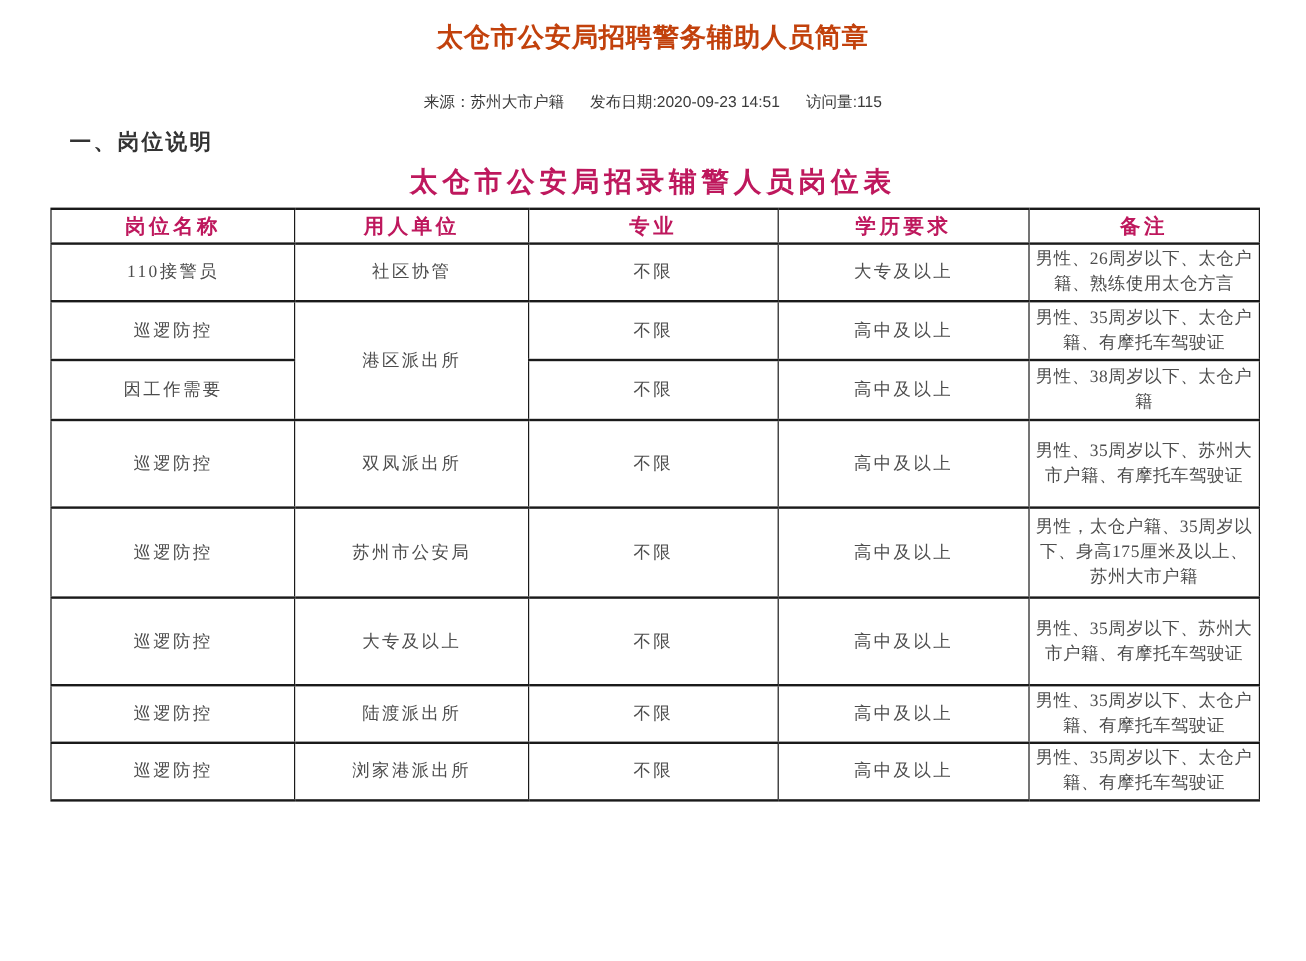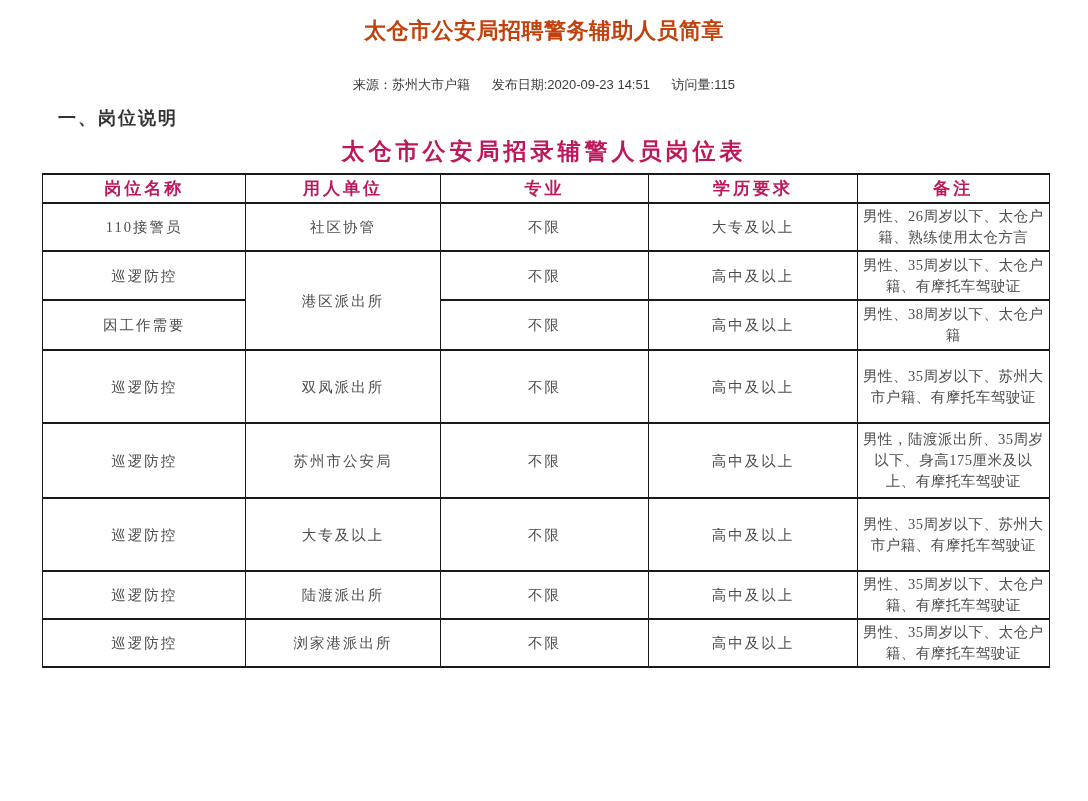--- a/index.html
+++ b/index.html
@@ -179,21 +179,21 @@
         <td>双凤派出所</td>
         <td>不限</td>
         <td>高中及以上</td>
         <td class="note">男性、35周岁以下、苏州大市户籍、有摩托车驾驶证</td>
       </tr>
       <tr class="r5">
         <td>巡逻防控</td>
         <td>苏州市公安局</td>
         <td>不限</td>
         <td>高中及以上</td>
-        <td class="note">男性，陆渡派出所、35周岁以下、身高175厘米及以上、有摩托车驾驶证</td>
+        <td class="note">男性，太仓户籍、35周岁以下、身高175厘米及以上、苏州大市户籍</td>
       </tr>
       <tr class="r6">
         <td>巡逻防控</td>
         <td>大专及以上</td>
         <td>不限</td>
         <td>高中及以上</td>
         <td class="note">男性、35周岁以下、苏州大市户籍、有摩托车驾驶证</td>
       </tr>
       <tr class="r7">
         <td>巡逻防控</td>

